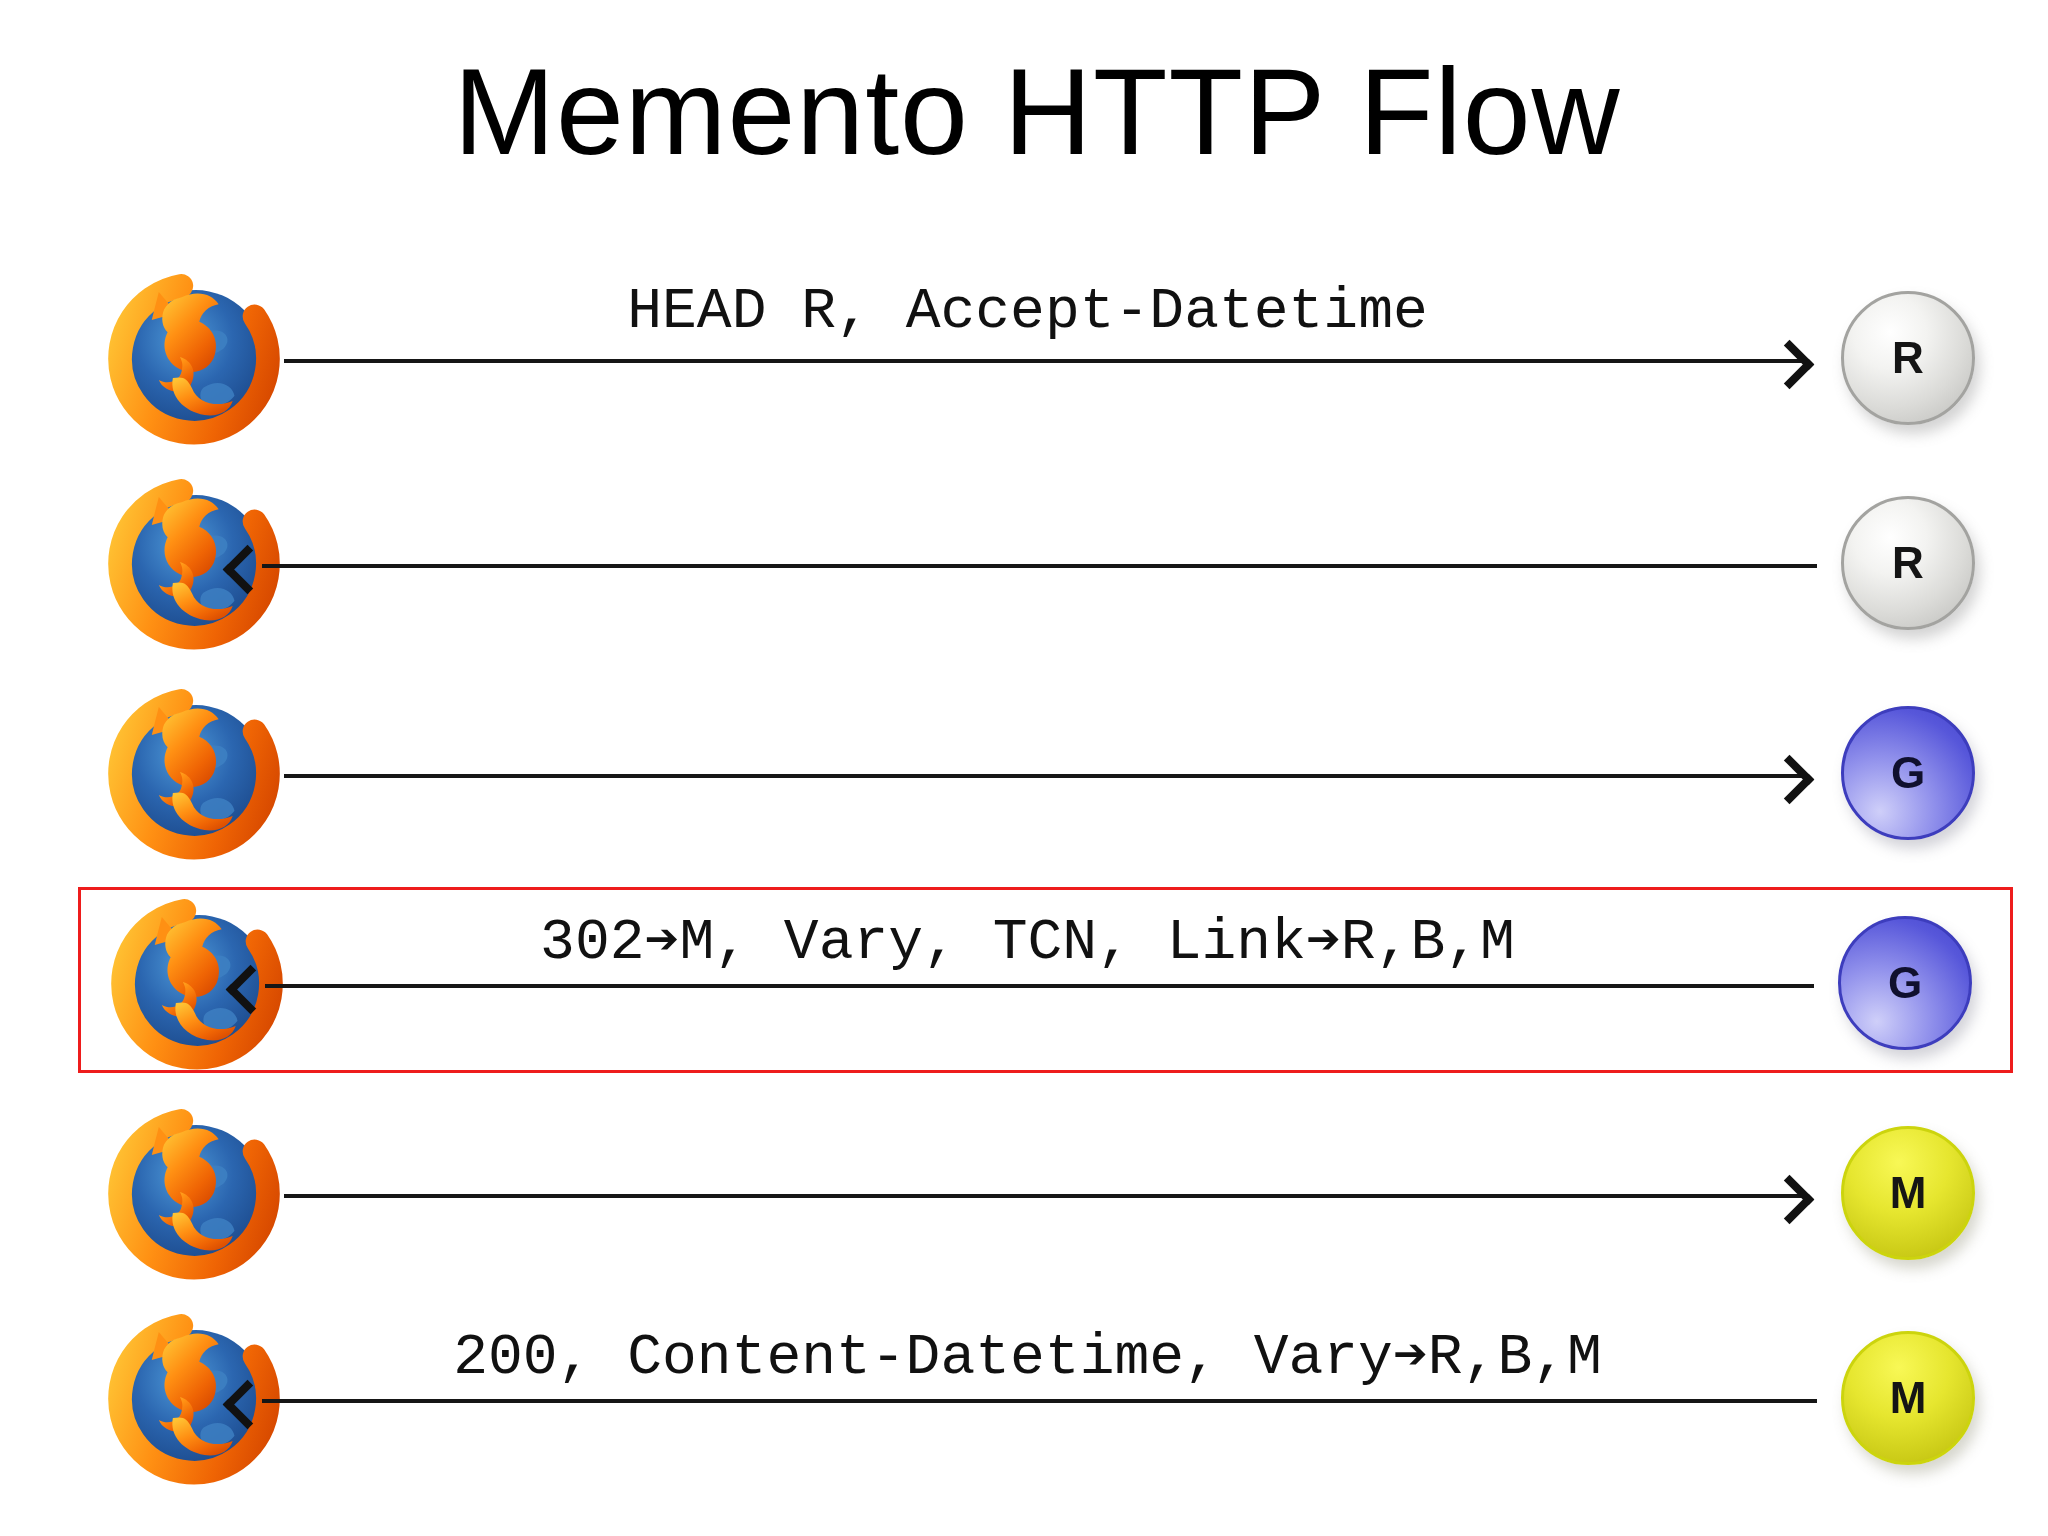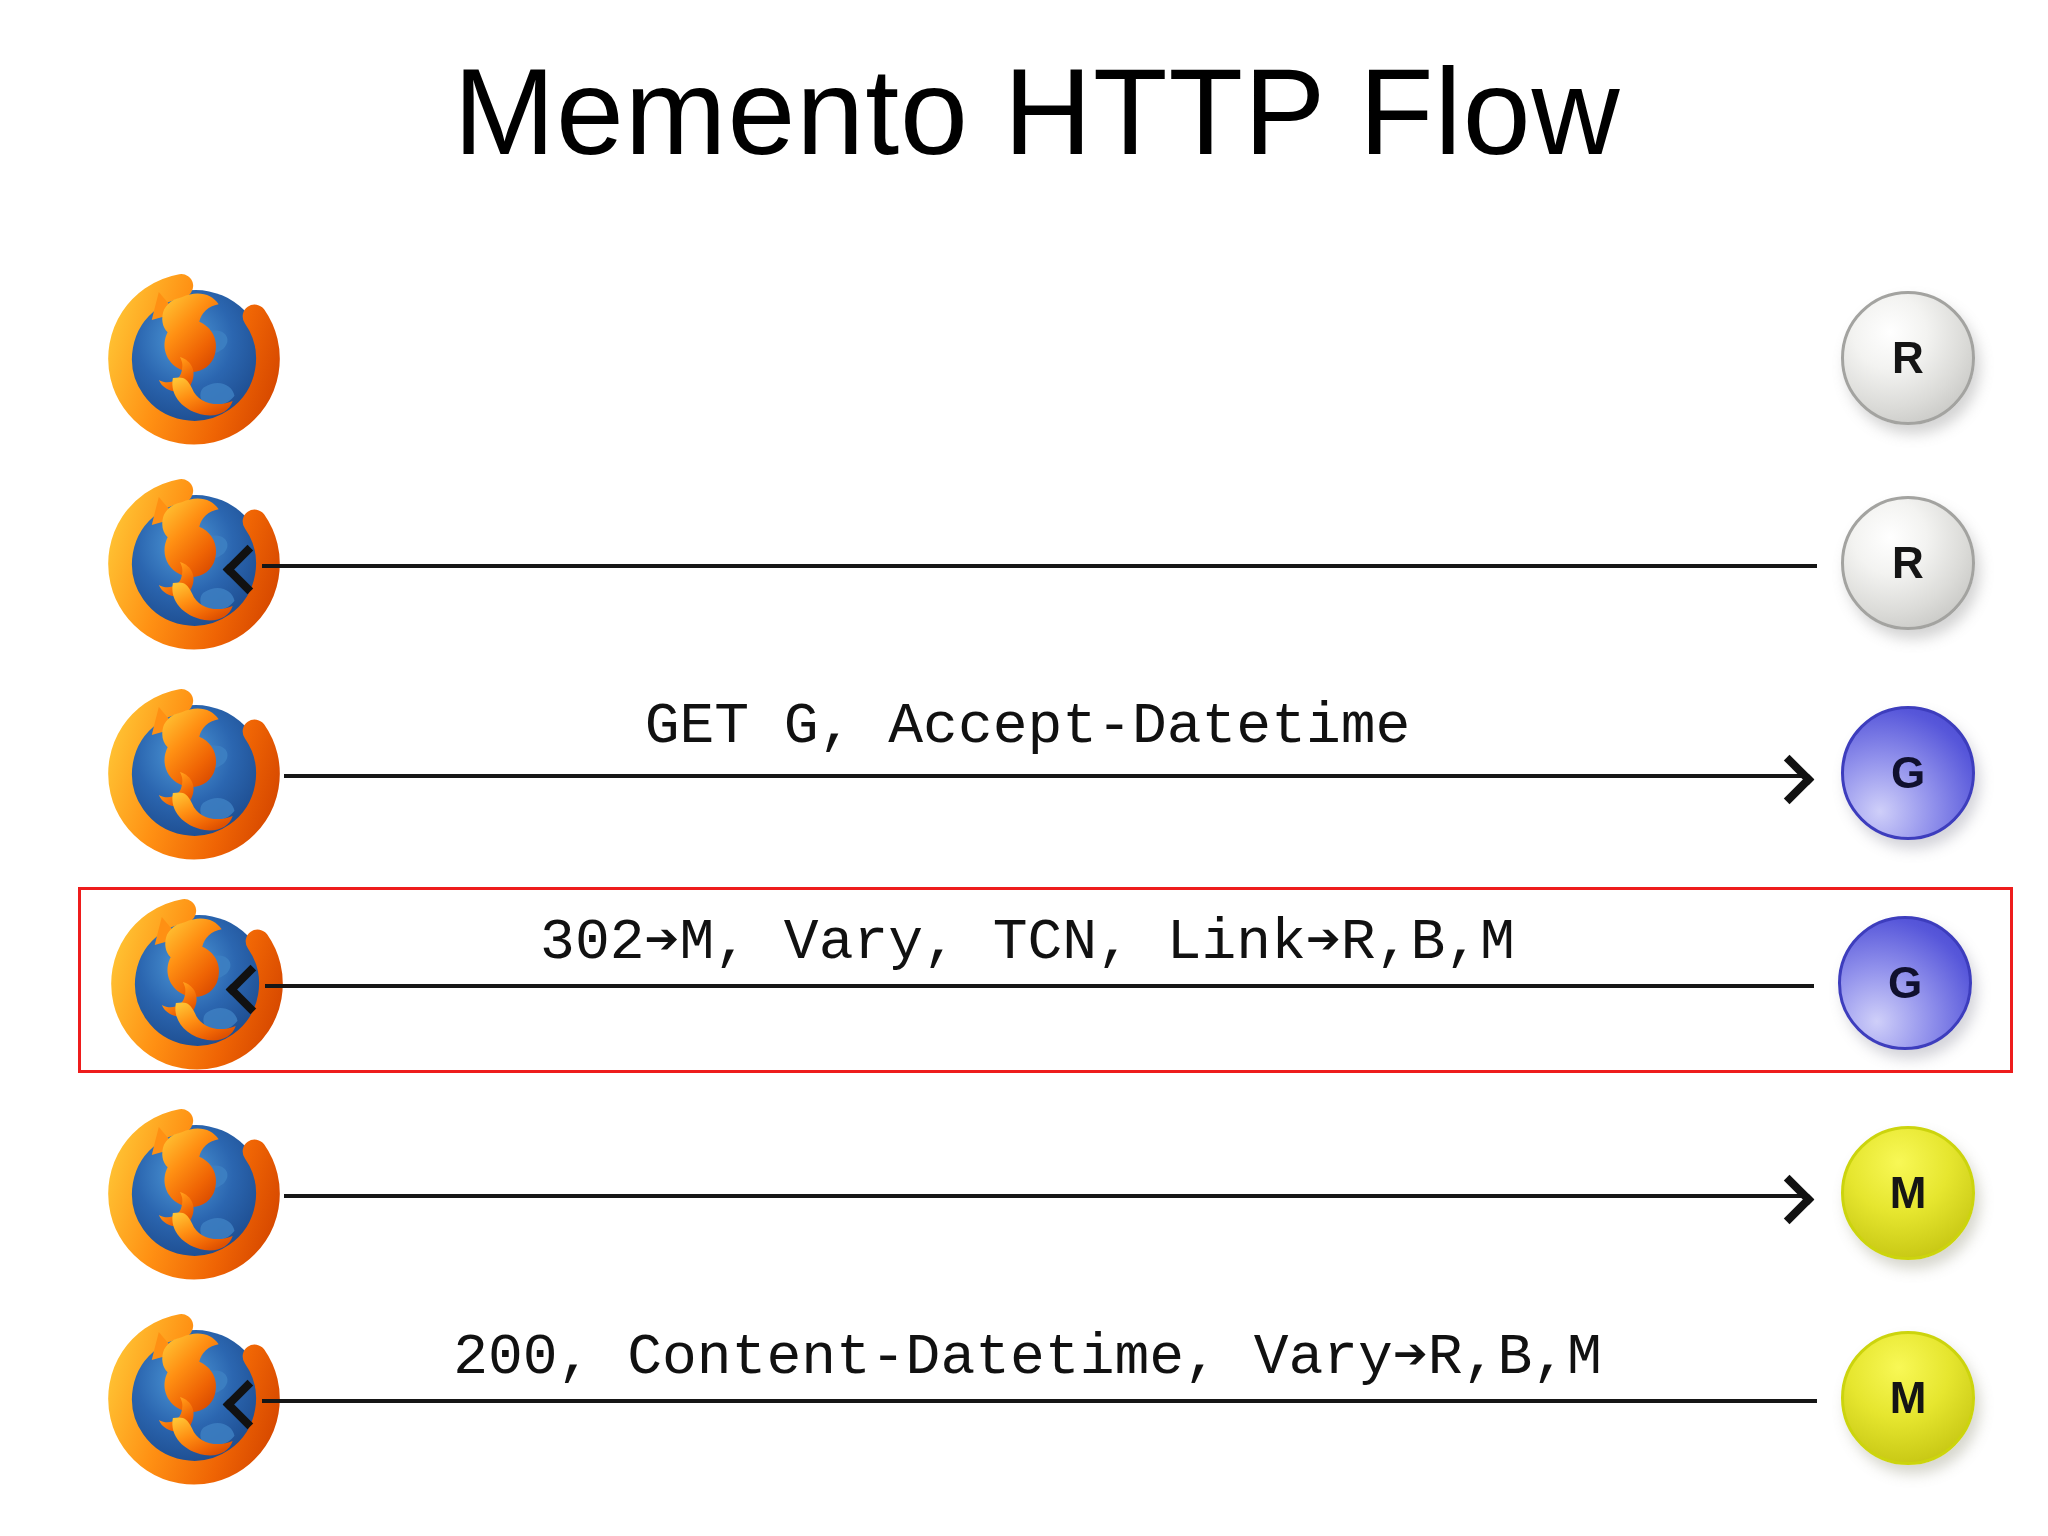--- a/index.html
+++ b/index.html
@@ -117,20 +117,26 @@
       </g>
     </defs>
   </svg>
 
   <div class="row dir-right" style="top:265px">
     <div class="client">
       <svg viewBox="0 0 100 100" width="176" height="176">
           <use href="#firefoxLogo"></use>
         </svg>
     </div>
+    <div class="msgarea">
+      <div class="msg-label">HEAD R, Accept-Datetime</div>
+      <div class="line">
+          <span class="head"></span>
+        </div>
+    </div>
     <div class="sphere gray">
         <span>R</span>
       </div>
   </div>
 
   <div class="row dir-left" style="top:470px">
     <div class="client">
       <svg viewBox="0 0 100 100" width="176" height="176">
           <use href="#firefoxLogo"></use>
         </svg>
@@ -145,21 +151,20 @@
       </div>
   </div>
 
   <div class="row dir-right" style="top:680px">
     <div class="client">
       <svg viewBox="0 0 100 100" width="176" height="176">
           <use href="#firefoxLogo"></use>
         </svg>
     </div>
     <div class="msgarea">
-      <div class="msg-label">GET G, Accept-Datetime</div>
       <div class="line">
           <span class="head"></span>
         </div>
     </div>
     <div class="sphere blue">
         <span>G</span>
       </div>
   </div>
 
   <div class="row dir-left highlighted" style="top:887px">

